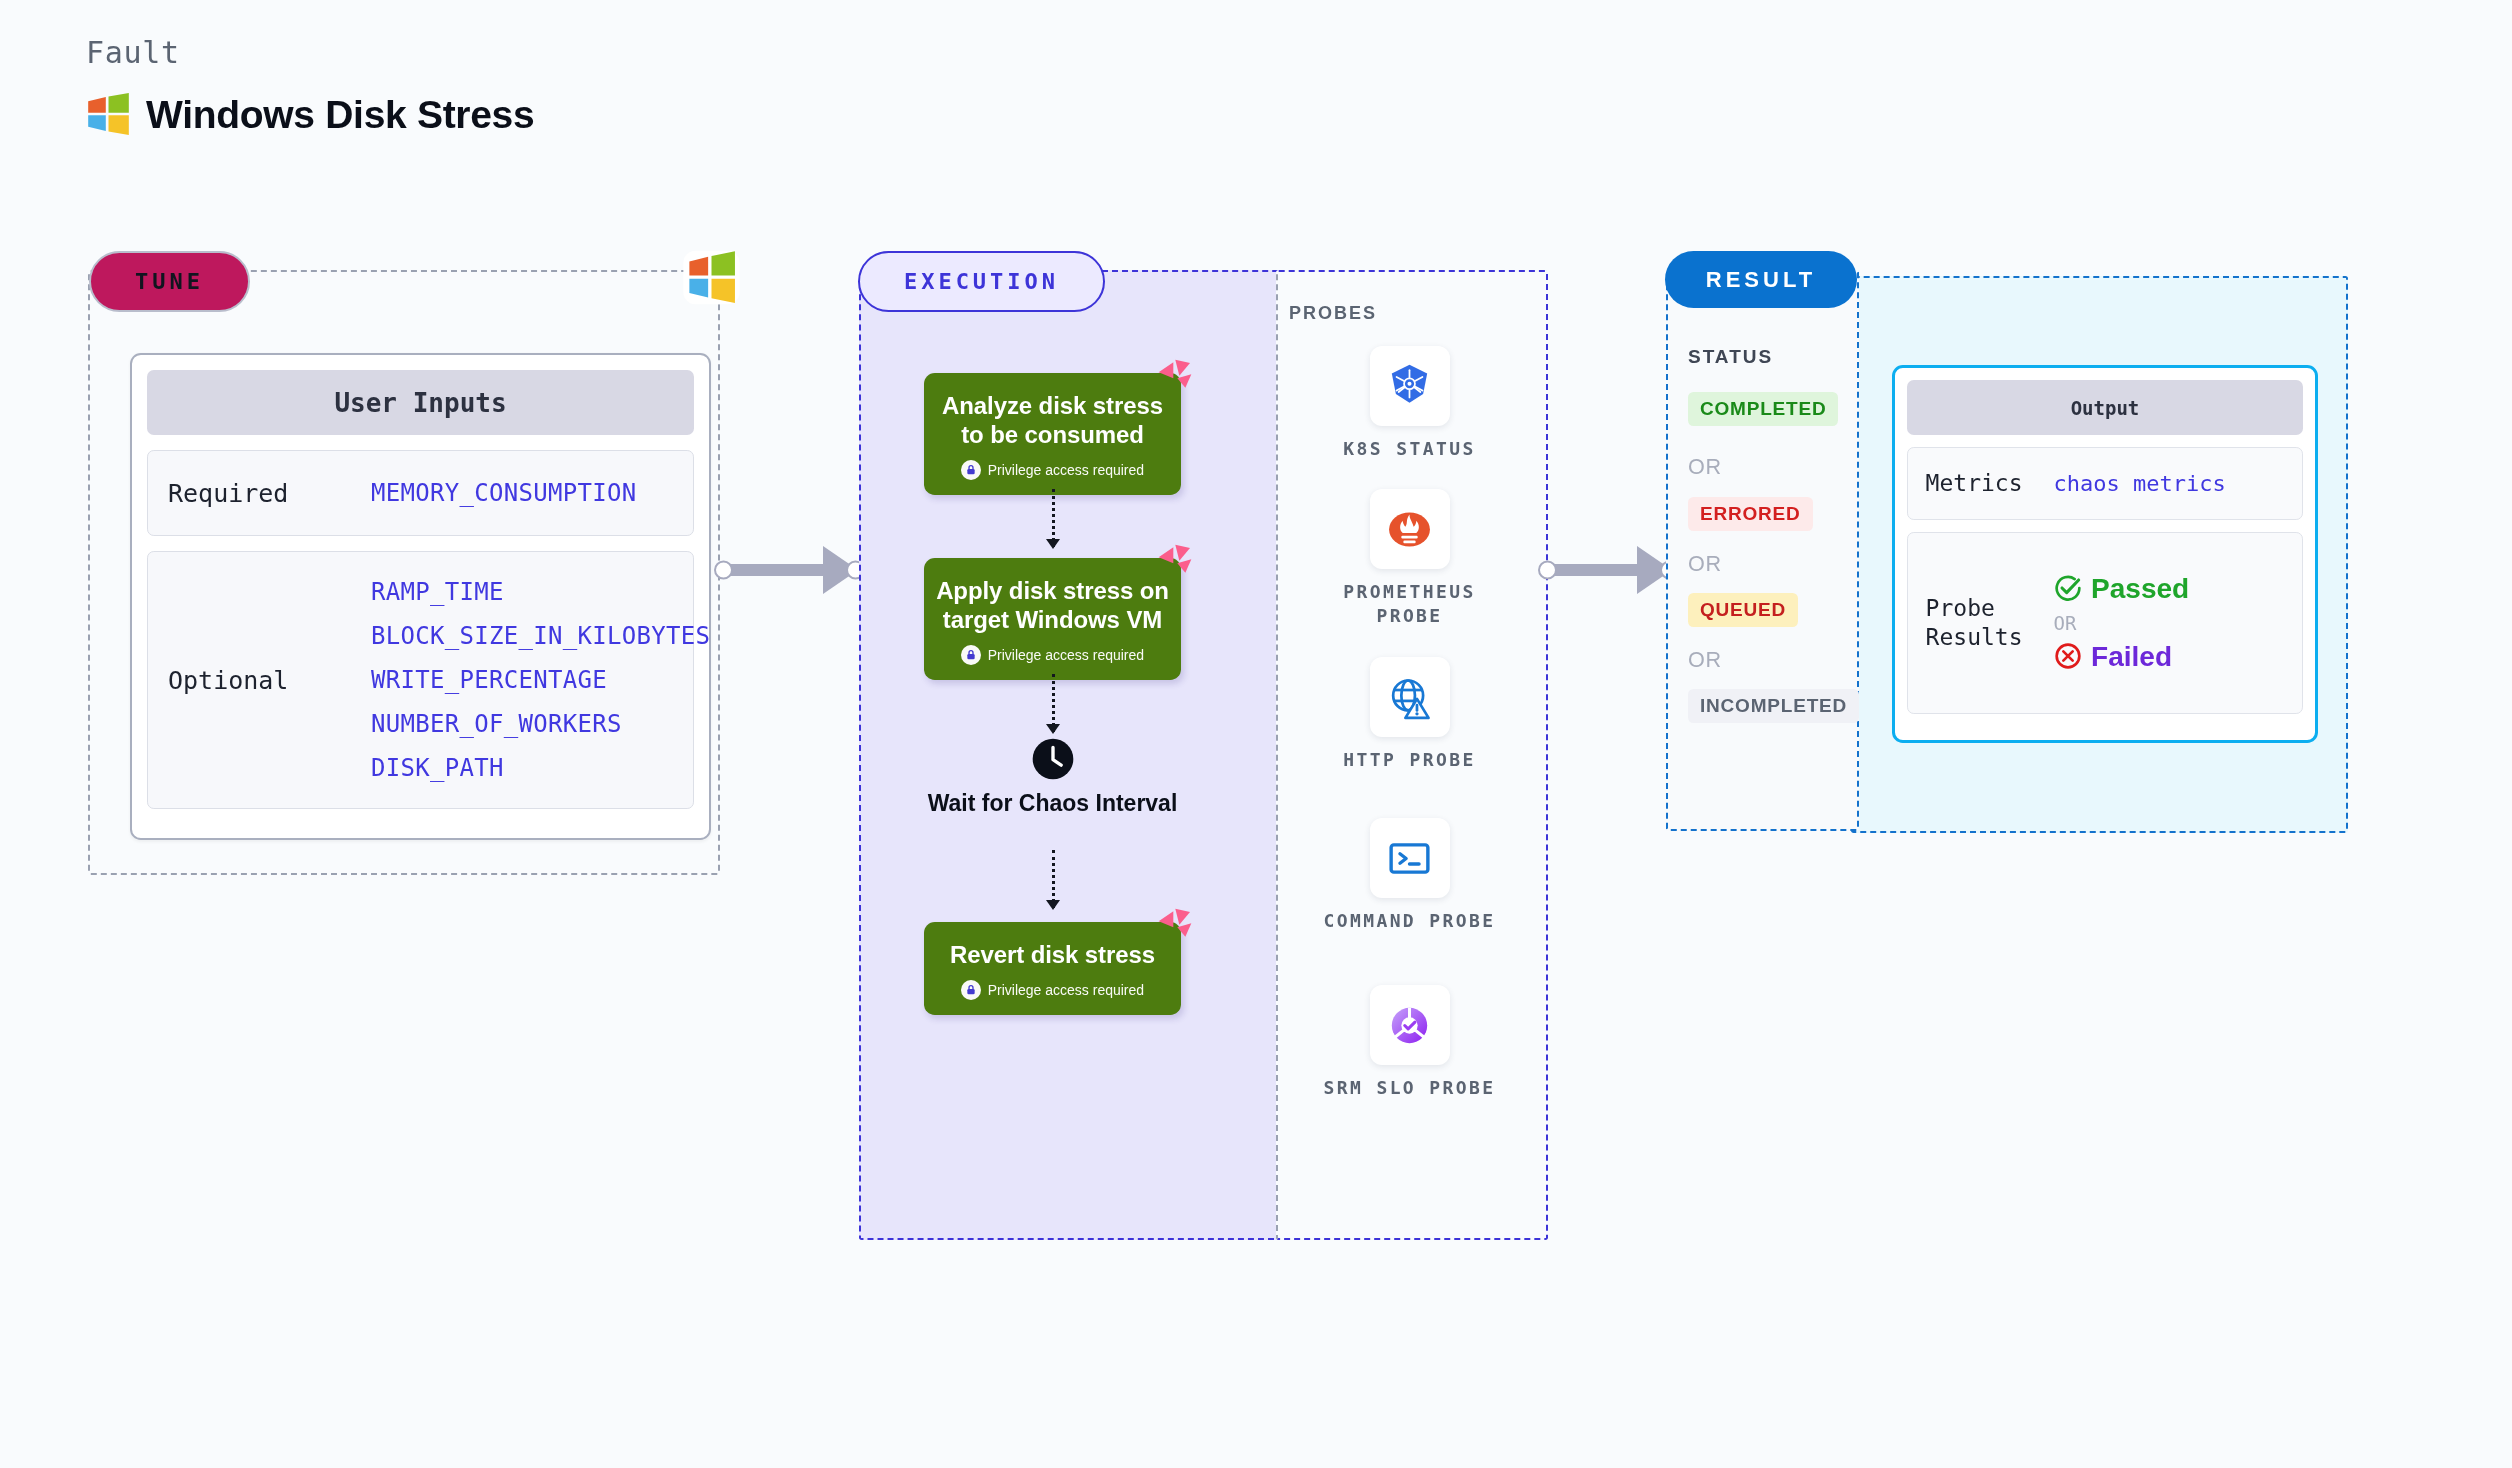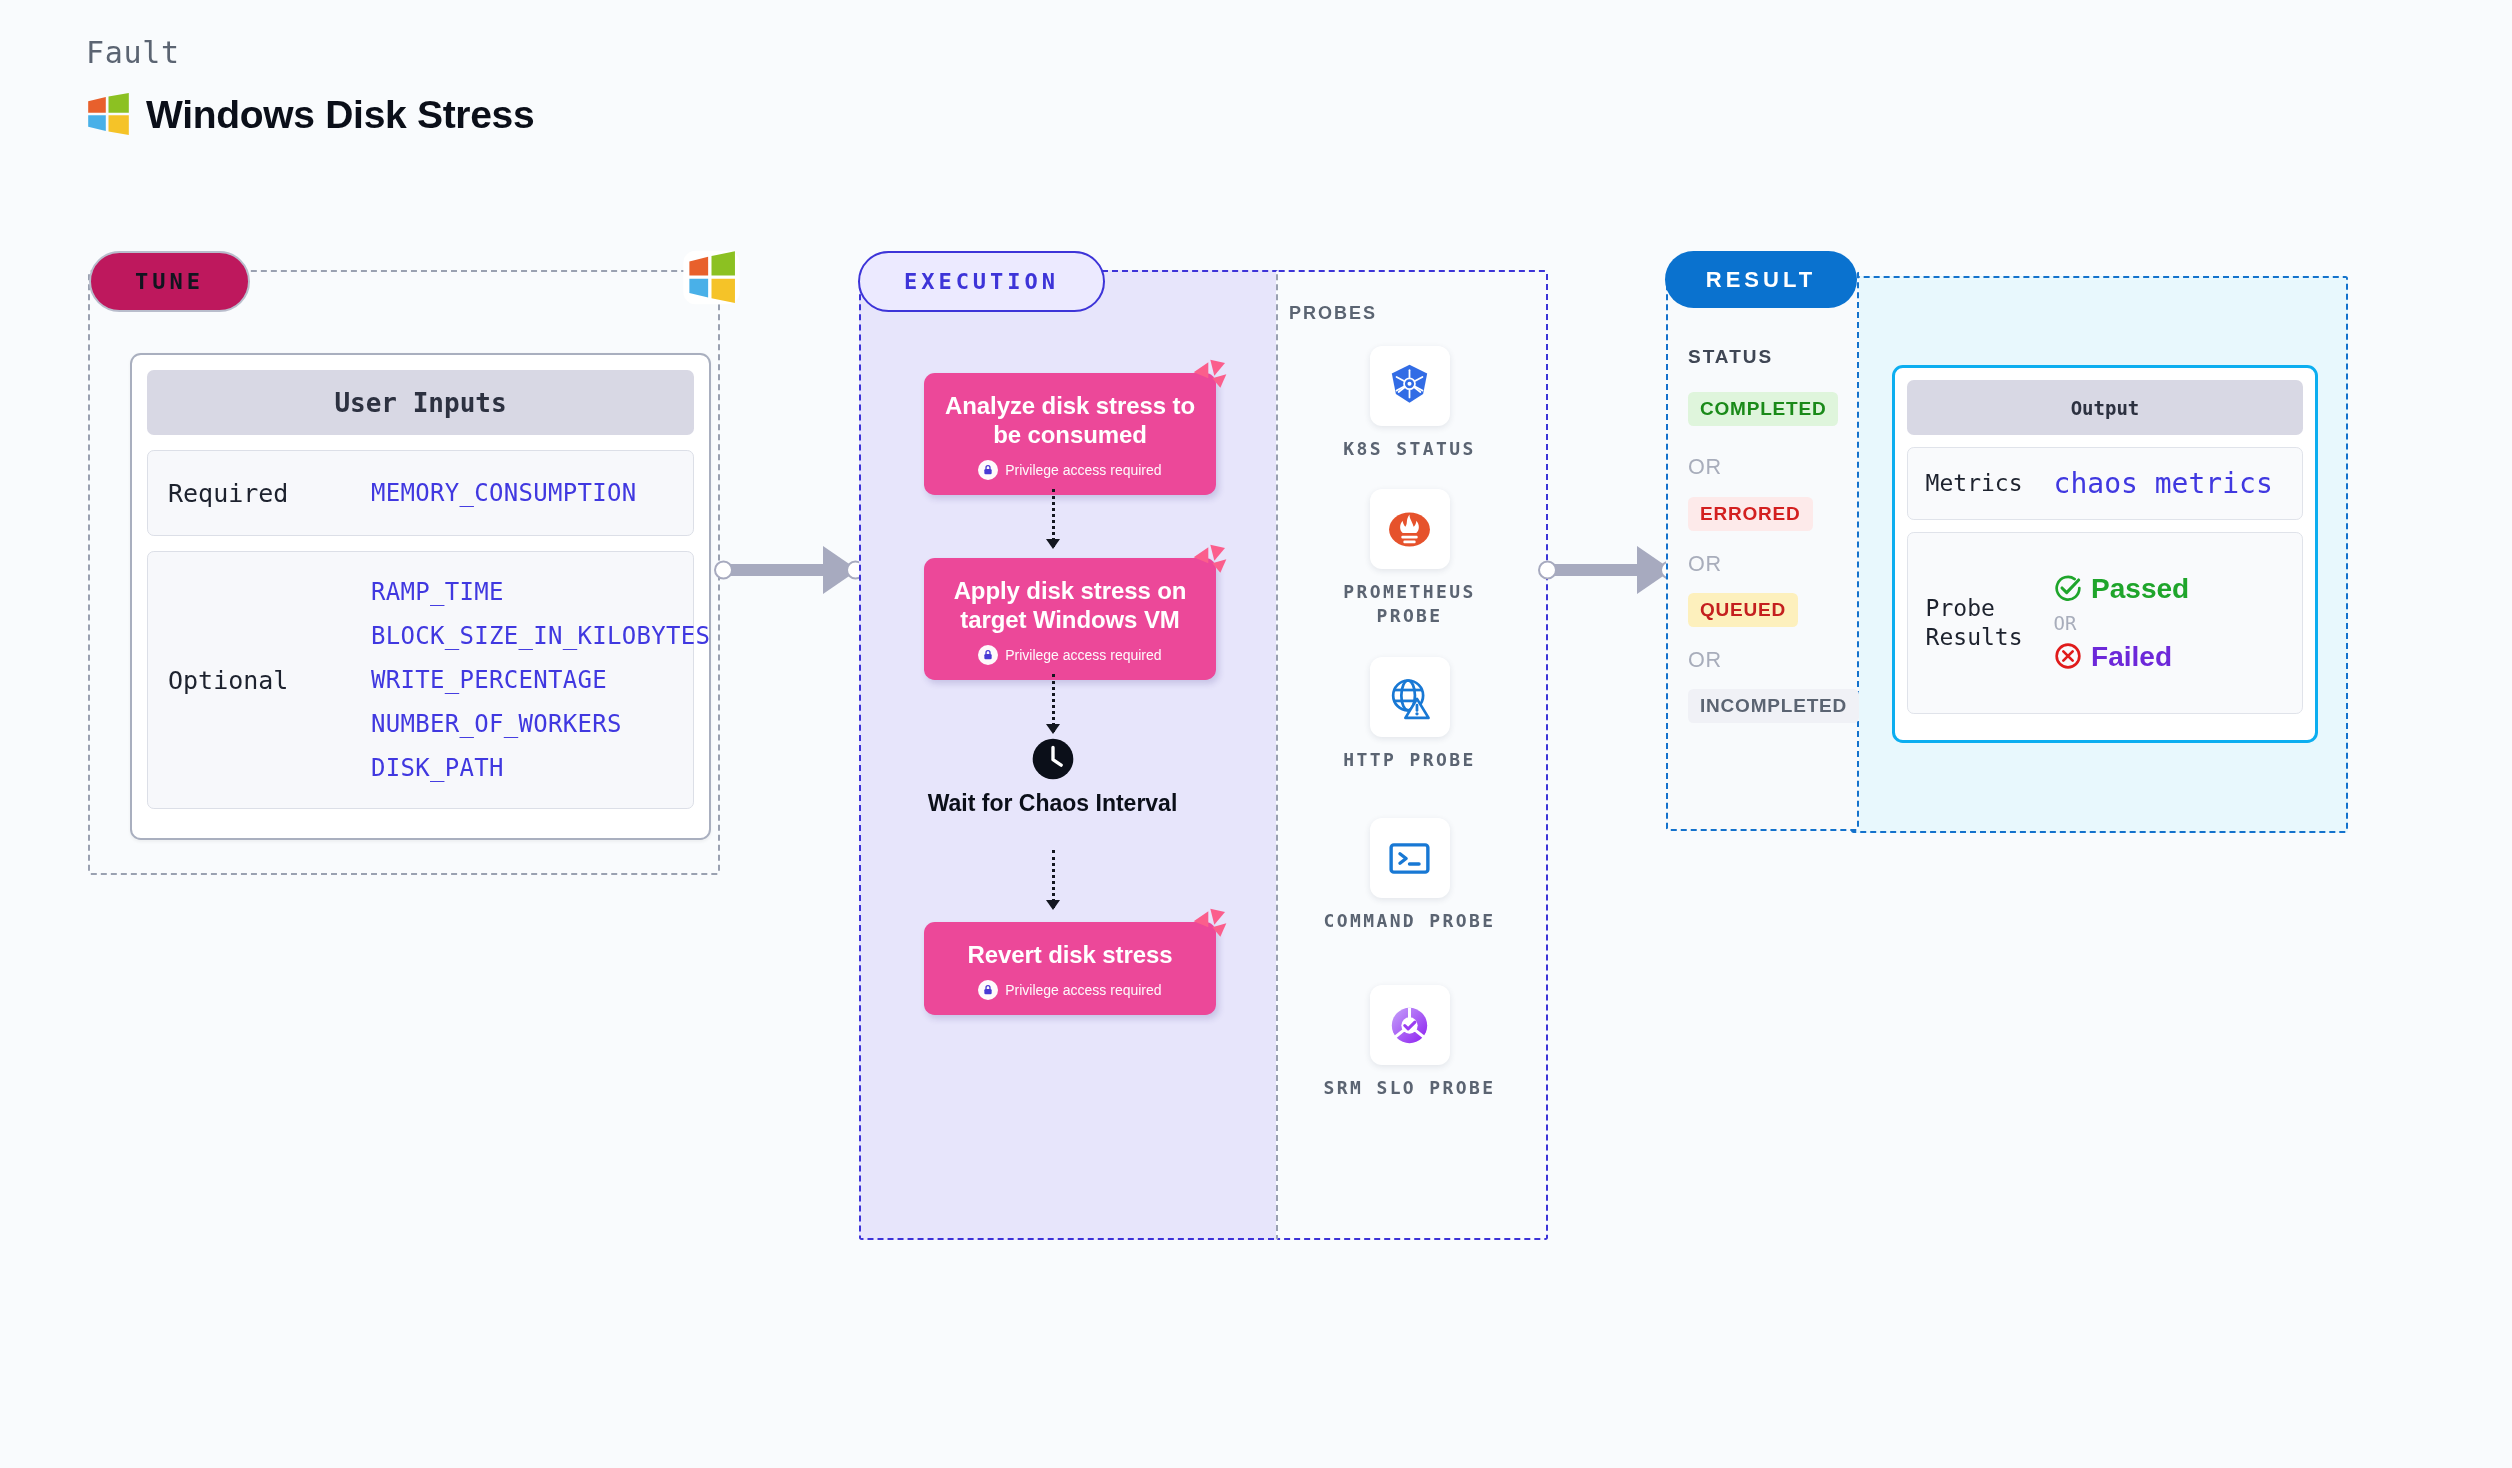--- a/index.html
+++ b/index.html
@@ -85,22 +85,22 @@
   }
   .ui-vals { display: flex; flex-direction: column; gap: 16px; }
   .ui-val {
     font-family: "DejaVu Sans Mono", monospace; font-size: 24px;
     color: #4038e0; letter-spacing: 0.3px;
   }
   #win-badge { position: absolute; left: 682px; top: 249px; z-index: 9; }
 
   
   .step {
-    position: absolute; width: 292px;
-    background: #ec4899; border-radius: 10.8px;
+    position: absolute; width: 257px;
+    background: #4d7c0f; border-radius: 10.8px;
     box-shadow: 2.7px 4px 6.8px rgba(60,50,140,.18);
     color: #fff; text-align: center; box-sizing: border-box;
     padding: 17.6px 9.5px 15px;
   }
   .step-title { font-size: 24px; font-weight: 800; line-height: 1.22; letter-spacing: -0.1px; }
   .step-priv {
     margin-top: 10.8px; display: flex; align-items: center; justify-content: center;
     gap: 6.8px; font-size: 14px; font-weight: 500; opacity: .97;
   }
   .lock-ic {
@@ -188,21 +188,21 @@
     box-sizing: border-box; padding: 0 17.6px;
   }
   #out-metrics { height: 73px; }
   #out-probes { height: 182px; }
   .out-key {
     width: 128px; flex: none;
     font-family: "DejaVu Sans Mono", monospace; font-size: 23px; color: #1d222e;
     line-height: 1.25;
   }
   .out-val {
-    font-family: "DejaVu Sans Mono", monospace; font-size: 28px; color: #4038e0;
+    font-family: "DejaVu Sans Mono", monospace; font-size: 22px; color: #4038e0;
   }
   .pr-list { display: flex; flex-direction: column; gap: 6.8px; }
   .pr-line { display: flex; align-items: center; gap: 9.5px; }
   .pr-text { font-size: 28px; font-weight: 800; }
   .pr-or { font-size: 19px; color: #a8adbb; font-family: "DejaVu Sans Mono", monospace; }
 
   
   .conn { position: absolute; height: 47px; }
   .conn .dot {
     position: absolute; top: 50%; transform: translateY(-50%);

